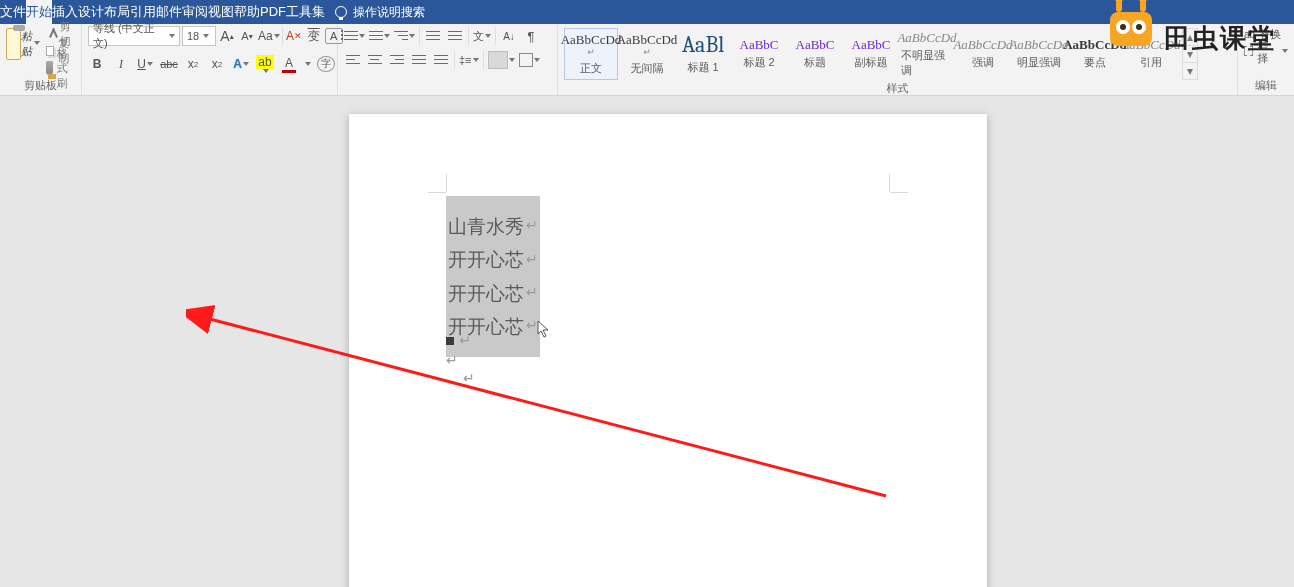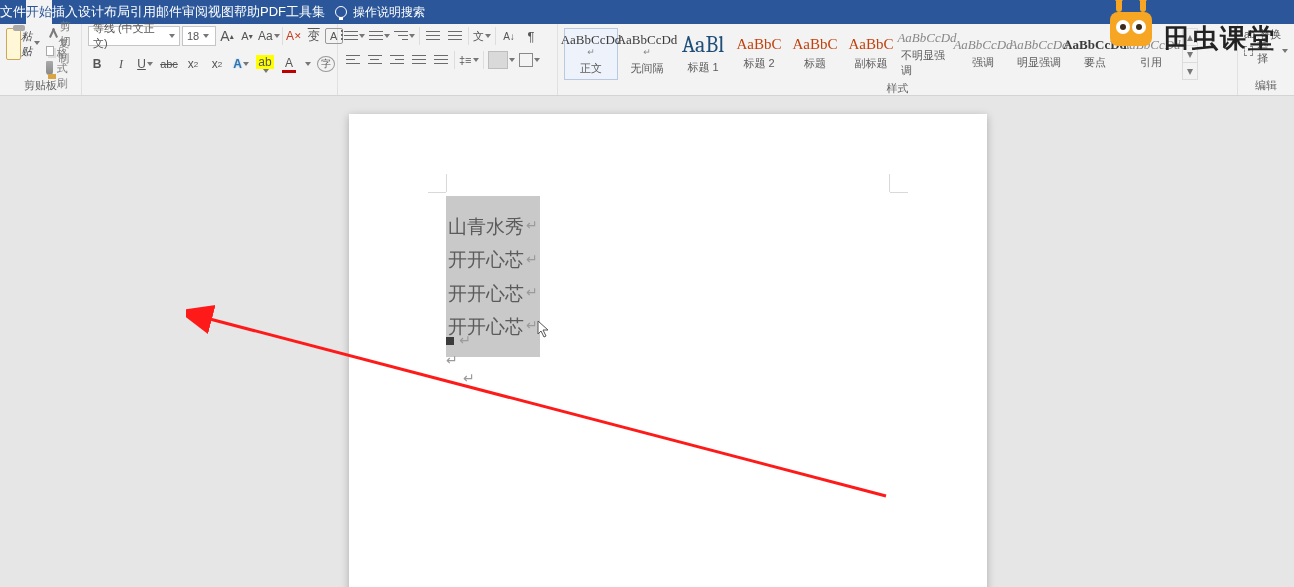--- a/index.html
+++ b/index.html
@@ -56,21 +56,21 @@
 .lines span:nth-child(1){top:1px;} .lines span:nth-child(2){top:5px;} .lines span:nth-child(3){top:9px;}
 .bullets::before { content:""; position:absolute; left:-3px; top:0; width:2px;height:2px;background:#6b6b6b; box-shadow:0 4px 0 #6b6b6b, 0 8px 0 #6b6b6b;}
 .shade-btn { width:20px; height:18px; border:1px solid #bdbdbd; background:#d9d9d9;}
 
 
 .styles { display:flex; align-items:stretch; gap:2px; padding-top:2px;}
 .style-item { width:54px; height:52px; border:1px solid transparent; display:flex; flex-direction:column; align-items:center; justify-content:center; cursor:pointer; }
 .style-item.sel { border:1px solid #b9c8e3; background:#eef3fb;}
 .style-prev { font-family: "Times New Roman", serif; color:#3b3b3b; font-size:13px; line-height:1; white-space:nowrap;}
 .style-prev.big { font-size:22px; color:#1f4e79; font-family: Cambria, serif;}
-.style-prev.h { font-size:15px; color:#c2410c;}
+.style-prev.h { font-size:13px; color:#6d28d9;}
 .style-prev.grey { color:#888; font-style:italic;}
 .style-prev.bold { font-weight:bold; }
 .style-name { font-size:11px; color:#5b5b5b; margin-top:4px;}
 .style-ret { font-size:9px; color:#888; margin-top:1px;}
 .gallery-more { width:16px; display:flex; flex-direction:column; border:1px solid #dcdcdc; margin-left:2px;}
 .gallery-more div{ flex:1; display:flex; align-items:center; justify-content:center; color:#777; cursor:pointer;}
 .gallery-more div+div{ border-top:1px solid #dcdcdc;}
 
 
 .edit-col { display:flex; flex-direction:column; gap:1px;}

